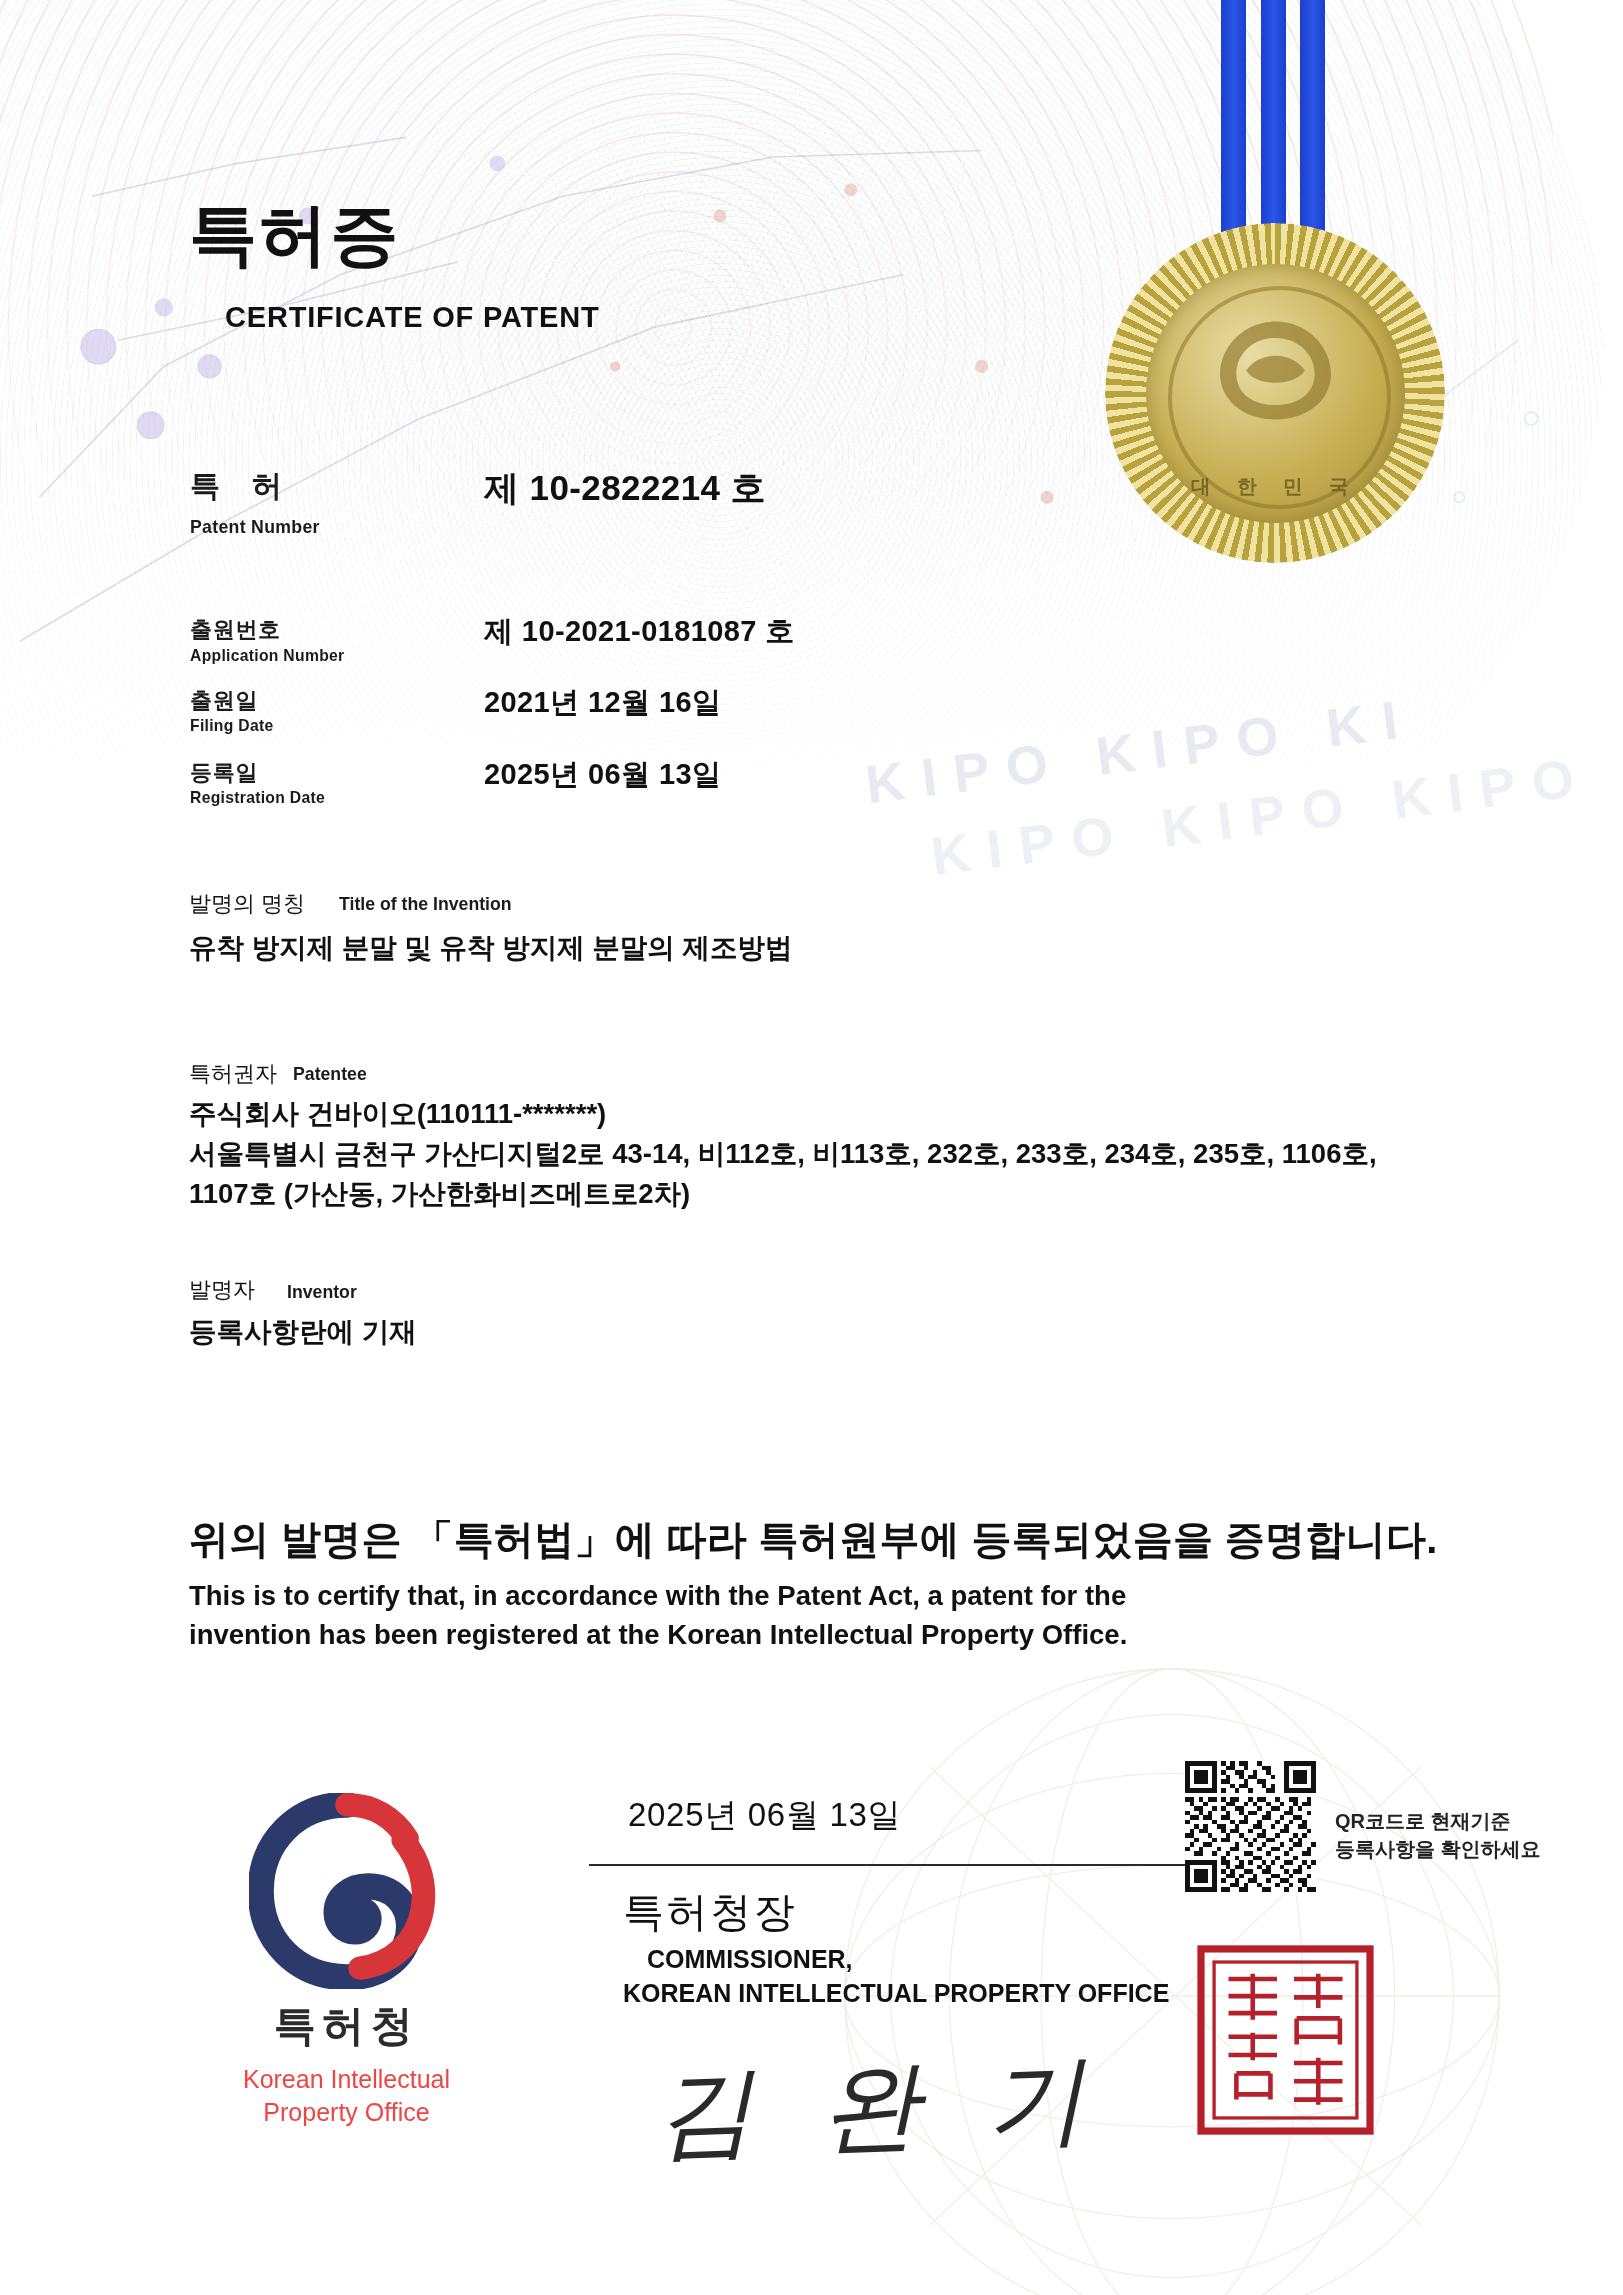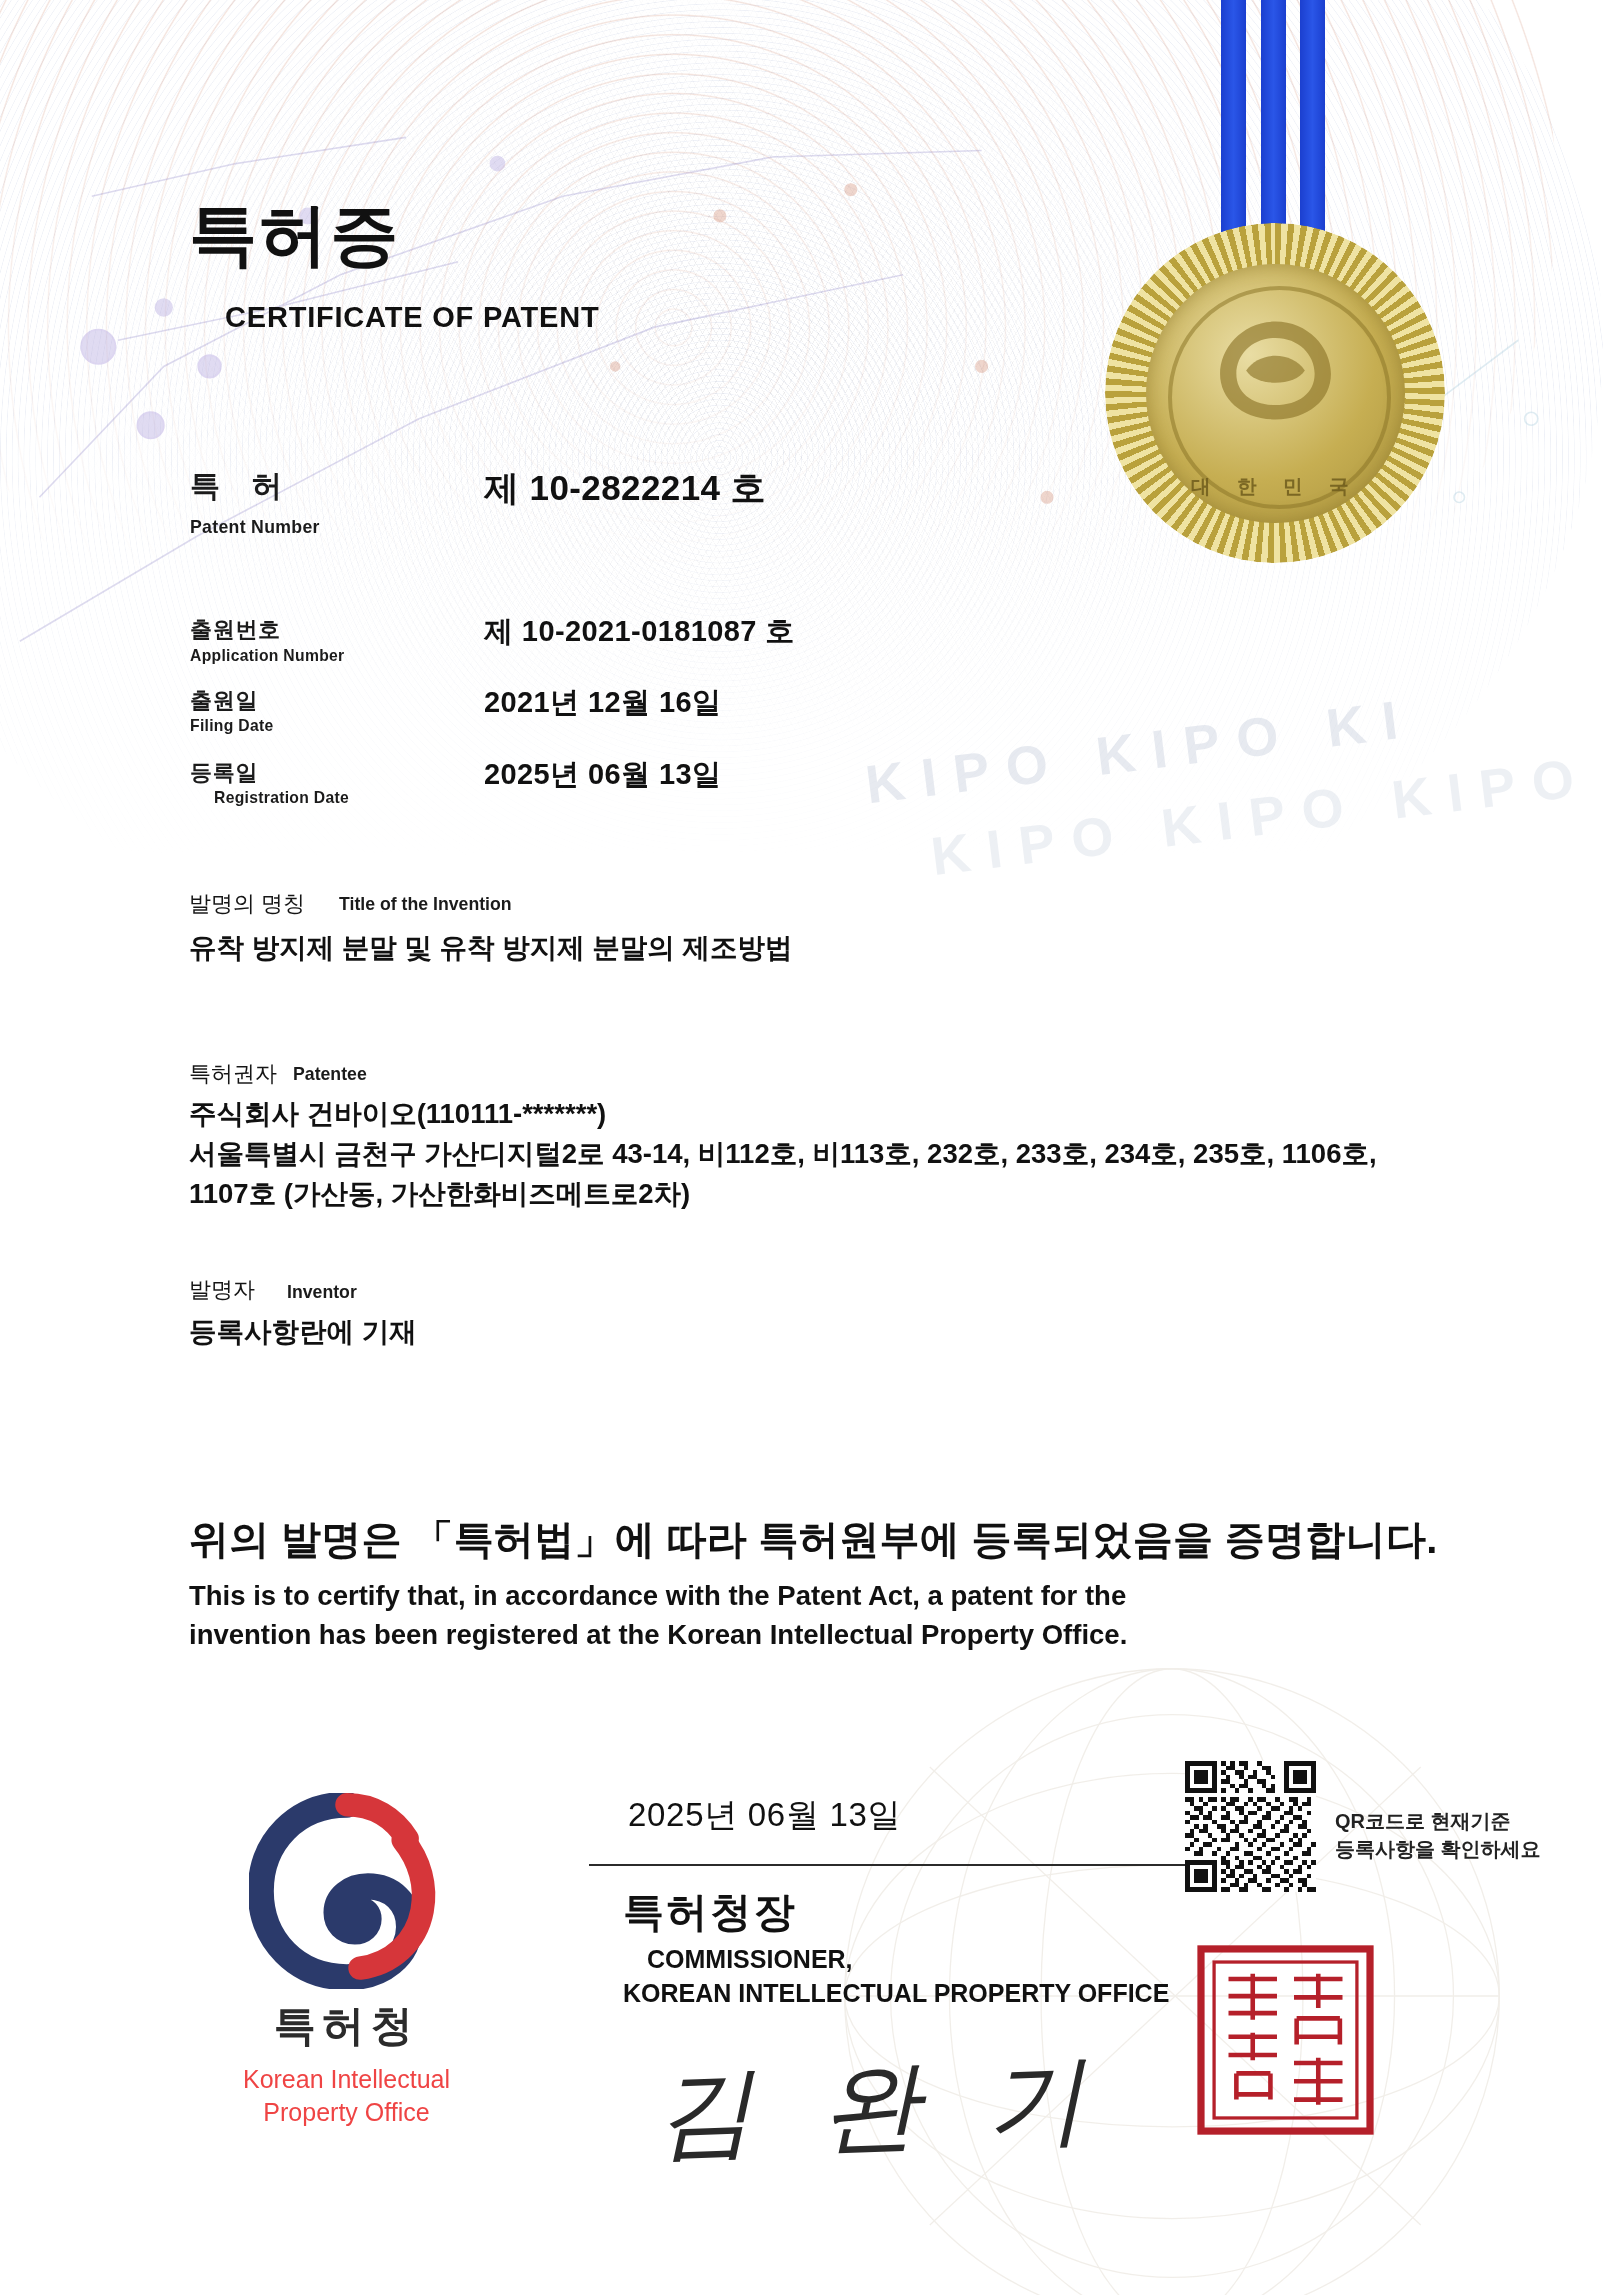--- a/index.html
+++ b/index.html
@@ -218,21 +218,21 @@
 
   .appno-label-ko { left: 190px; top: 615px; }
   .appno-label-en { left: 190px; top: 647px; }
   .appno-value { left: 484px; top: 612px; }
 
   .filing-label-ko { left: 190px; top: 686px; }
   .filing-label-en { left: 190px; top: 717px; }
   .filing-value { left: 484px; top: 683px; }
 
   .reg-label-ko { left: 190px; top: 758px; }
-  .reg-label-en { left: 190px; top: 789px; margin-left: 24px; }
+  .reg-label-en { left: 190px; top: 789px; }
   .reg-value { left: 484px; top: 755px; }
 
   .sec-label {
     position: absolute;
     font-size: 22px;
     font-weight: 400;
     color: #151515;
   }
   .sec-label-en {
     position: absolute;
@@ -295,21 +295,21 @@
     top: 1864px;
     width: 668px;
     height: 2px;
     background: #2b2b2b;
   }
   .commissioner-ko {
     position: absolute;
     left: 623px;
     top: 1885px;
     font-size: 41px;
-    font-weight: 700;
+    font-weight: 400;
     letter-spacing: 2.6px;
     color: #111;
   }
   .commissioner-en1 {
     position: absolute;
     left: 623px;
     top: 1945px;
     font-size: 25px;
     font-weight: 700;
     color: #111;

